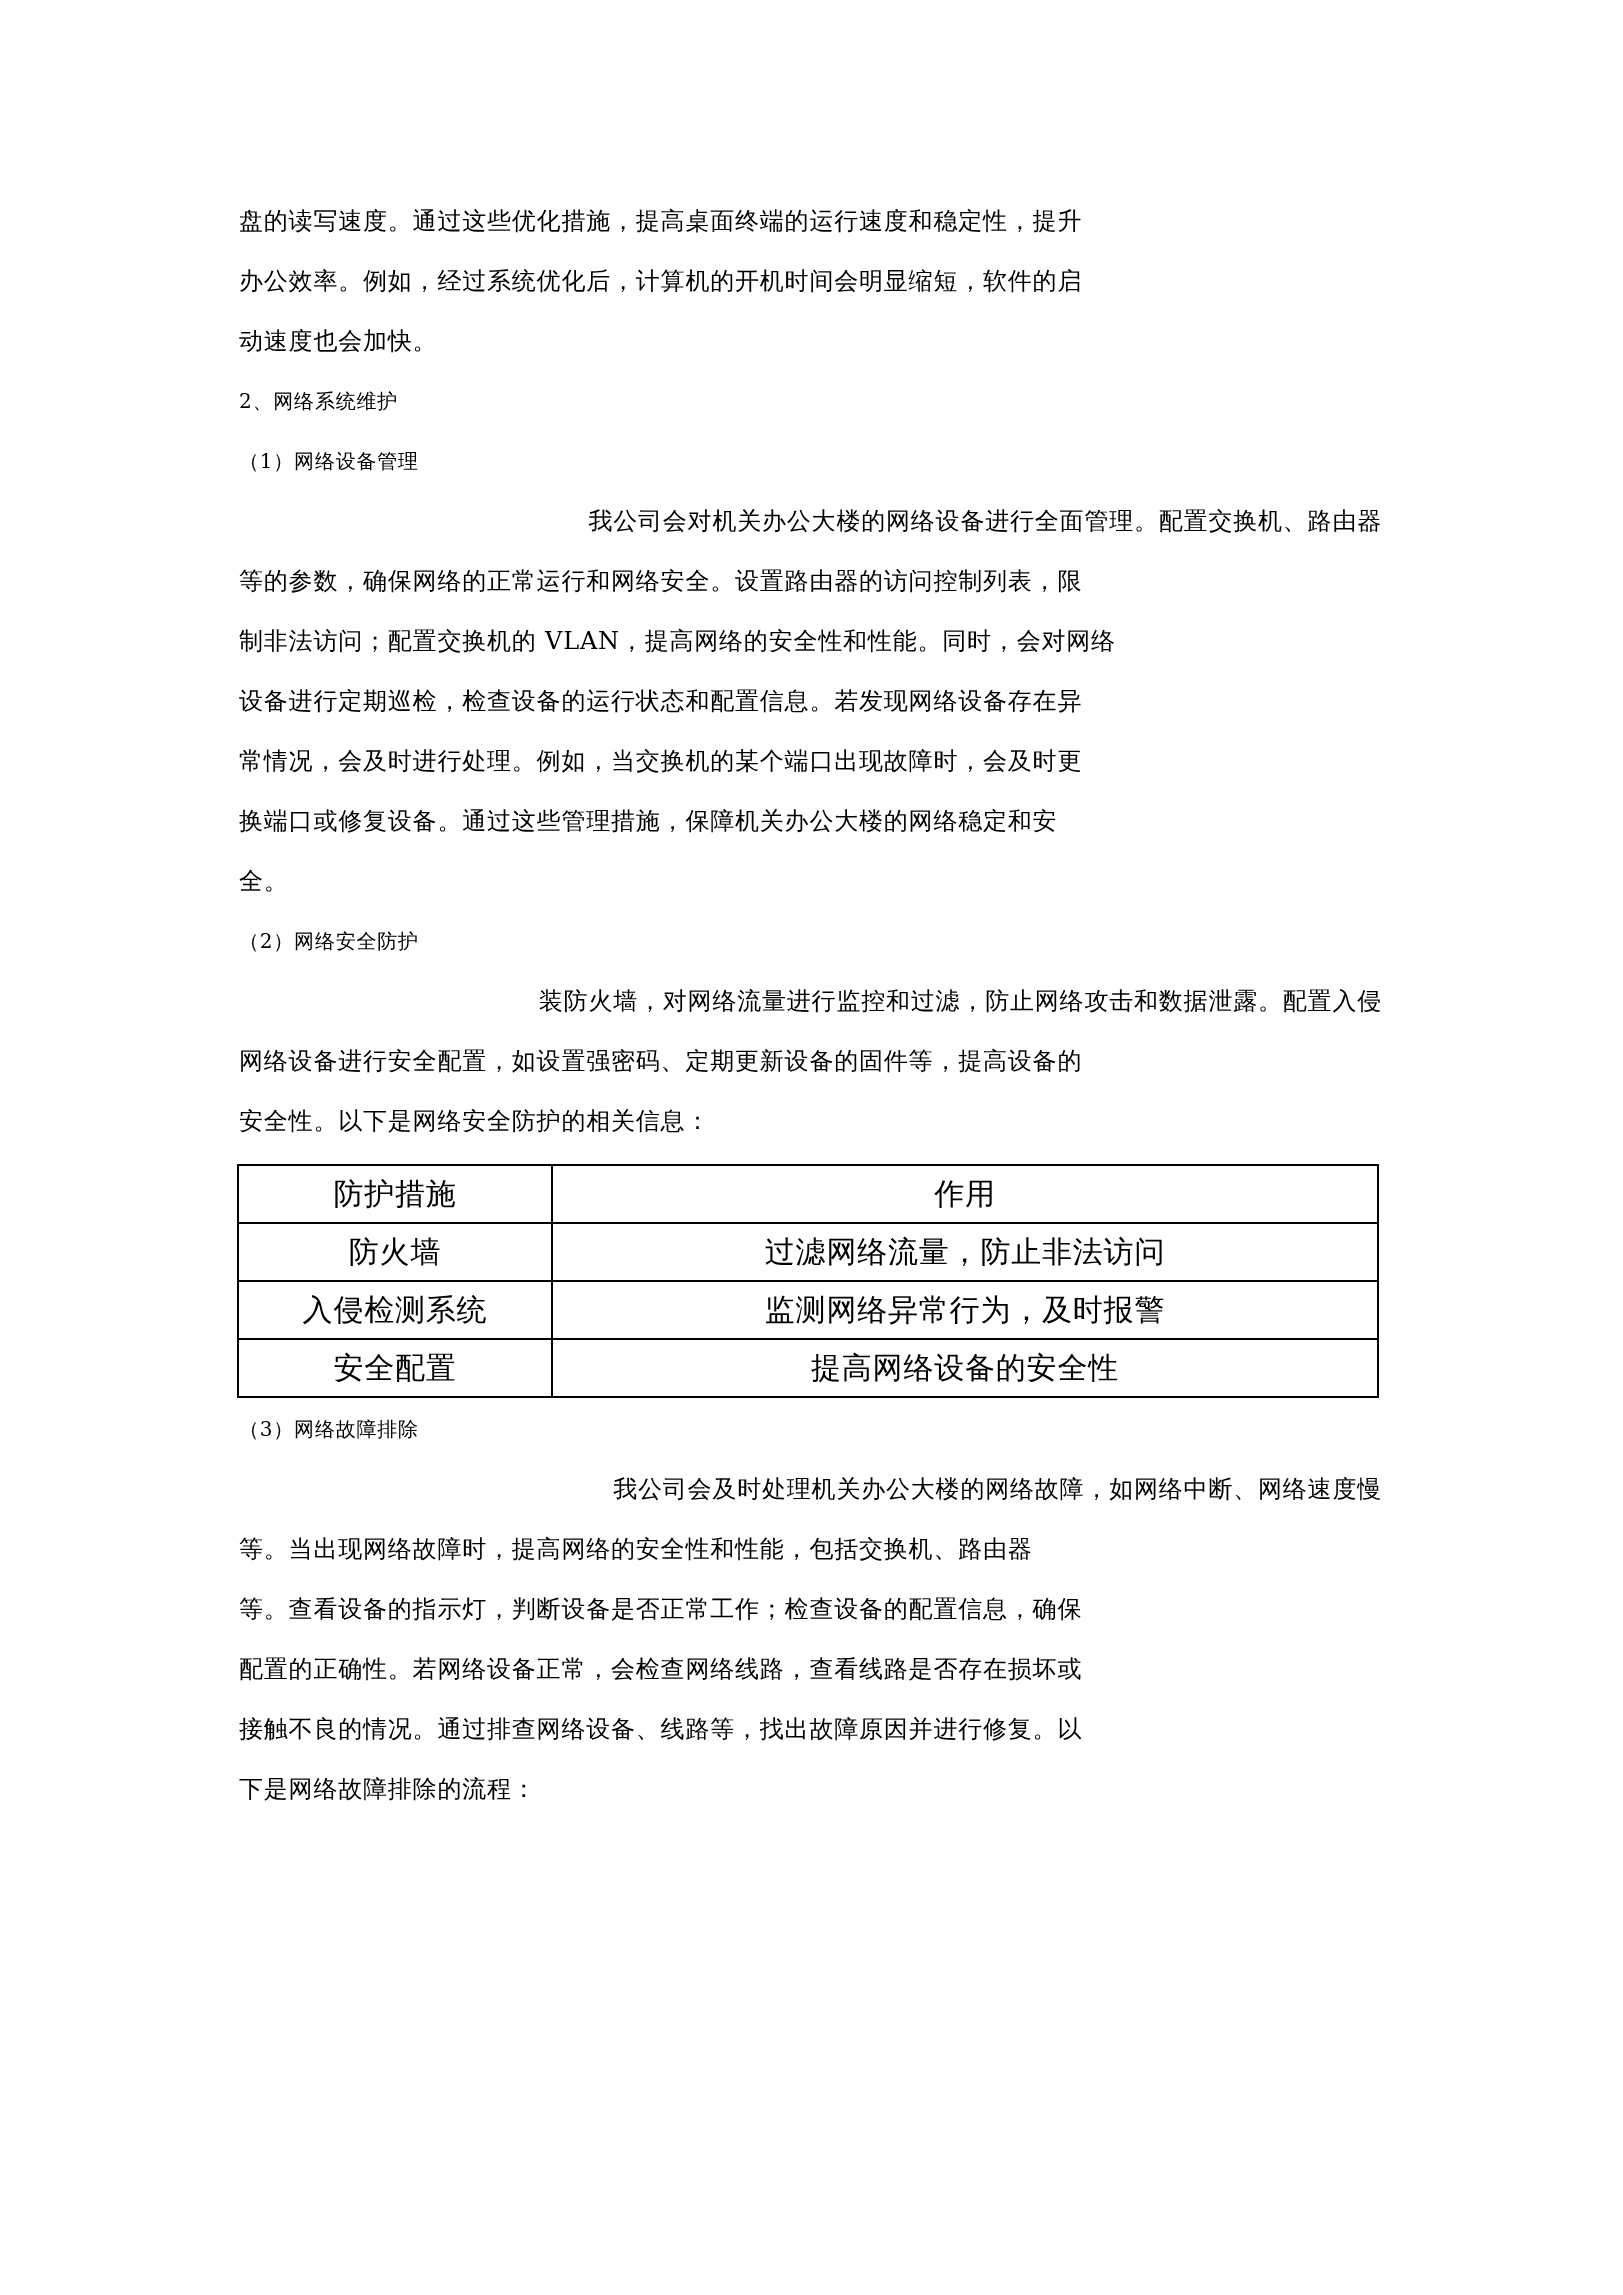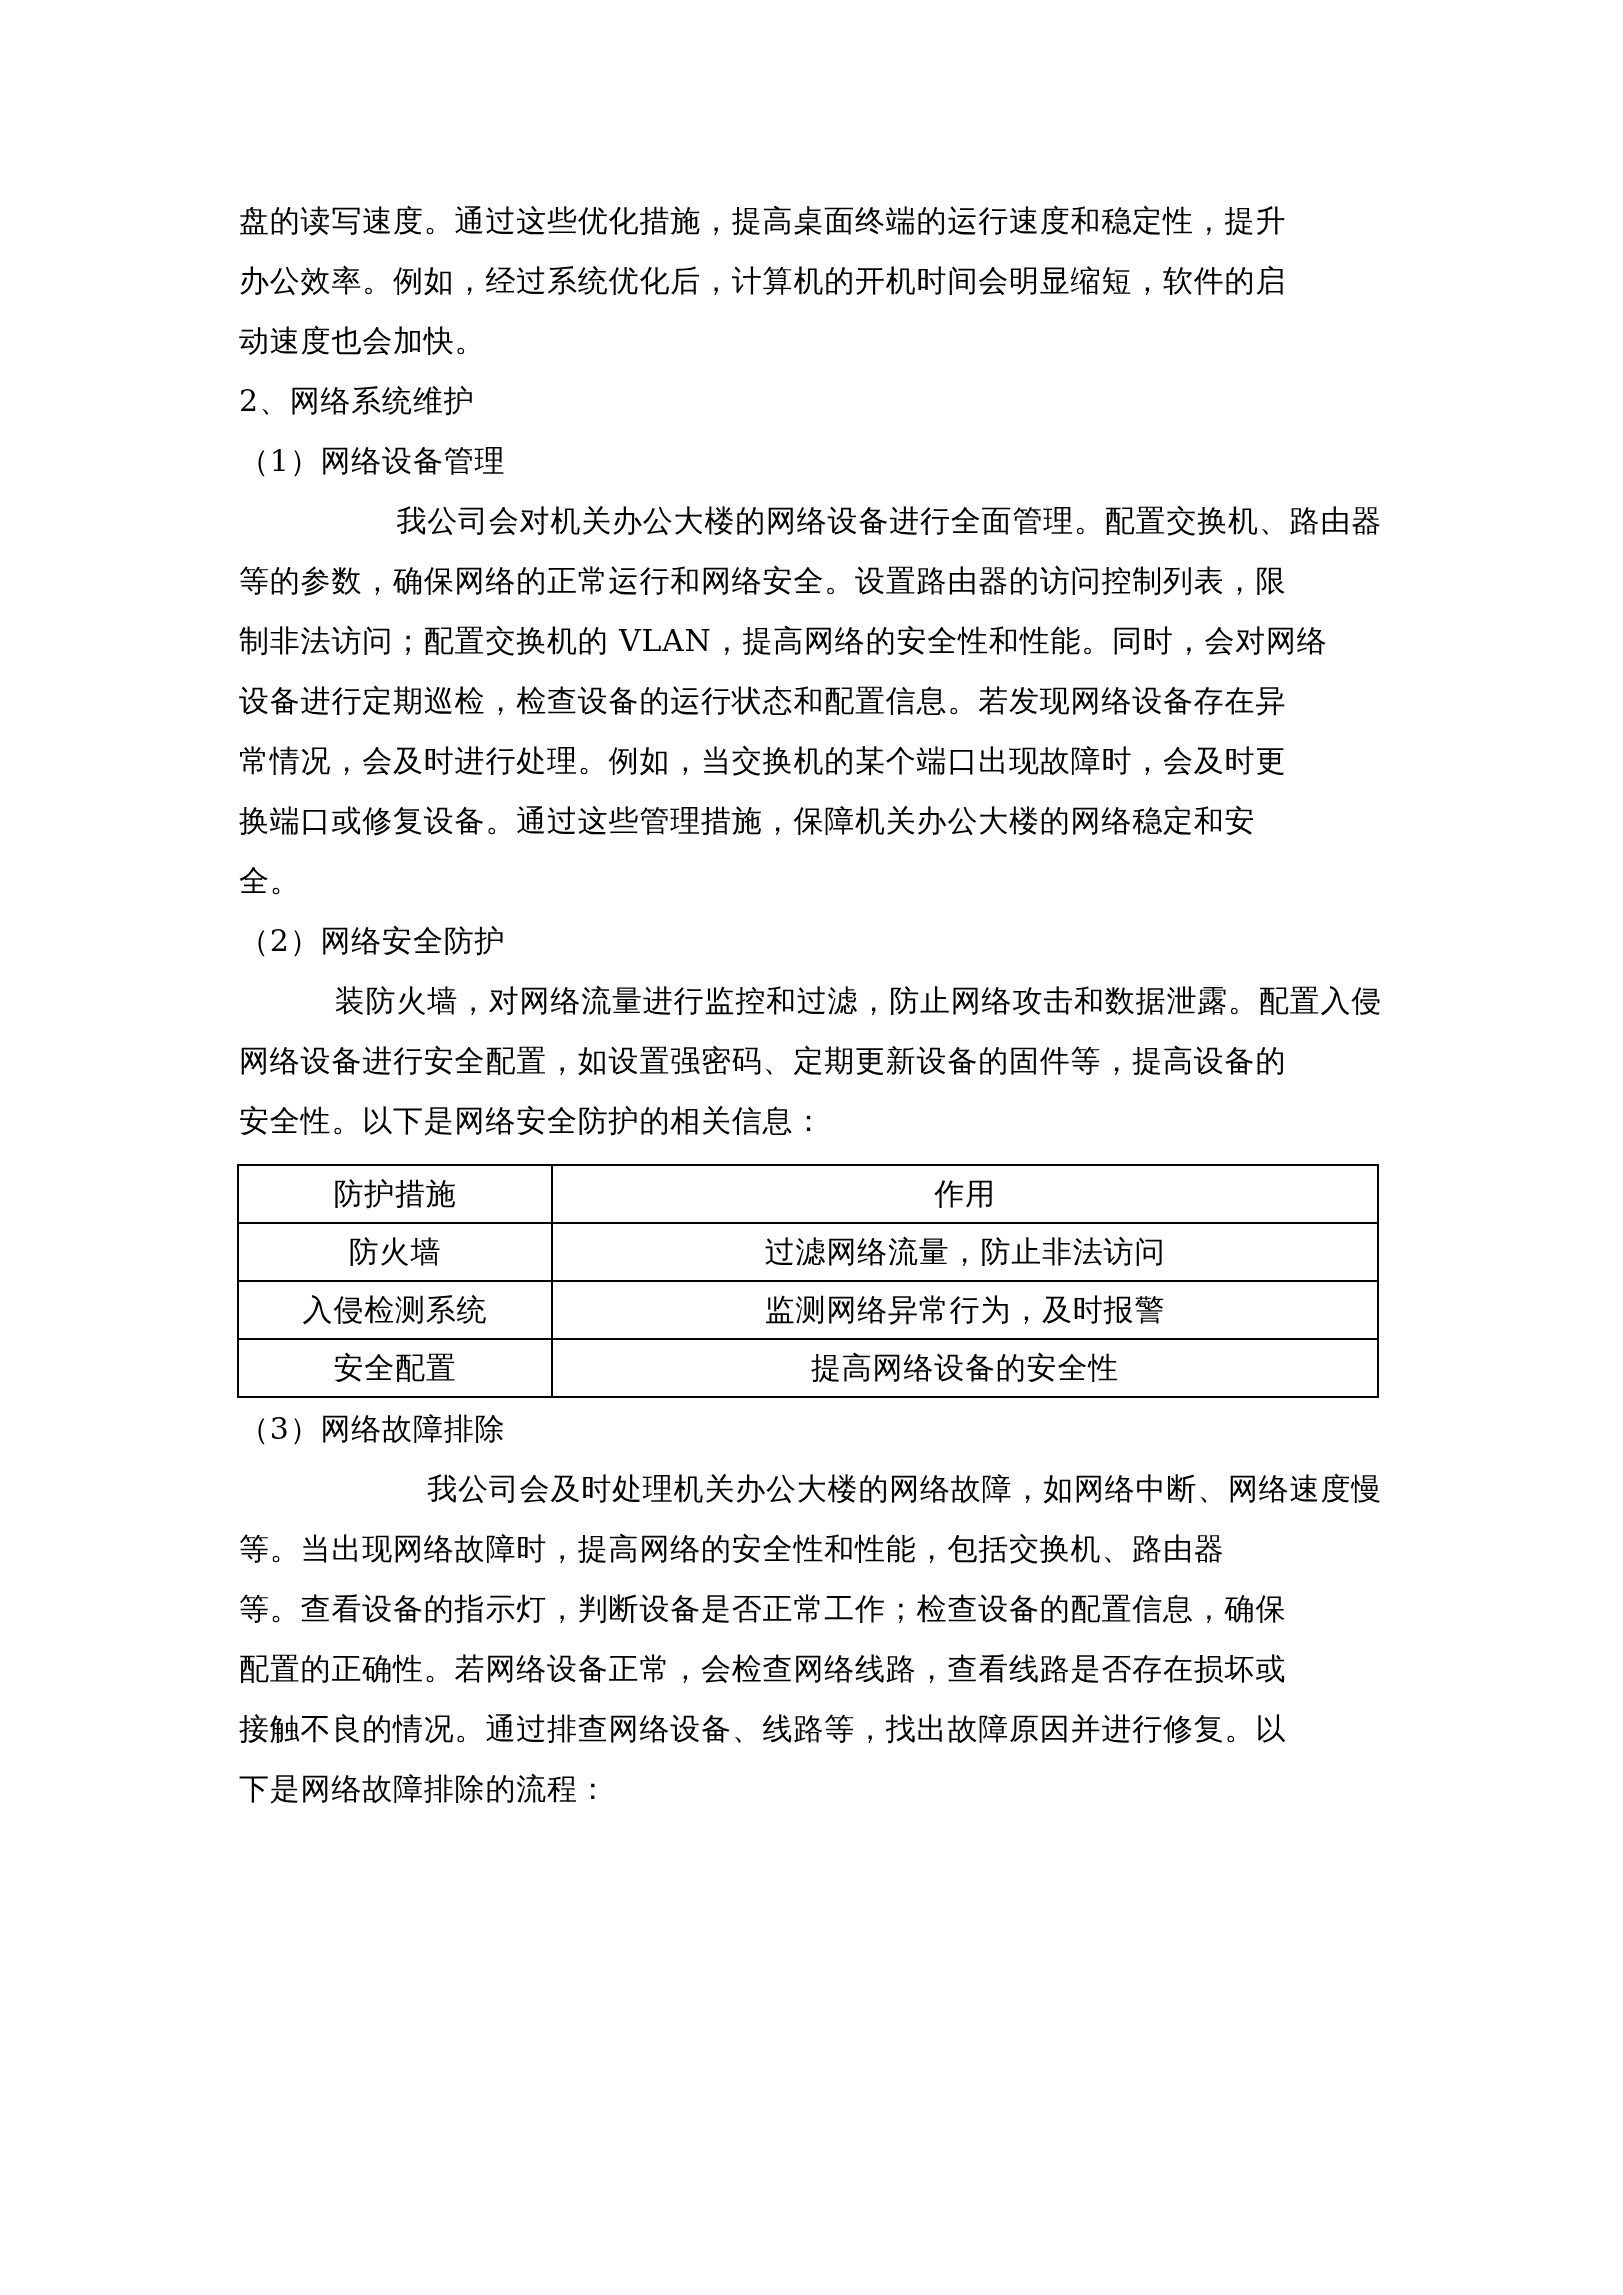--- a/index.html
+++ b/index.html
@@ -15,32 +15,32 @@
       font-family: "DejaVu Serif", "Liberation Serif", serif;
       color: #000000;
     }
     .page {
       position: absolute;
       left: 239px;
       top: 191px;
       width: 1143px;
     }
     .line {
-      font-size: 30px;
+      font-size: 24px;
       line-height: 60px;
       height: 60px;
       white-space: nowrap;
       letter-spacing: 0.8px;
     }
     .para .line:first-child {
       padding-left: 63px;
       text-align: right;
     }
     .heading {
-      font-size: 30px;
+      font-size: 20px;
       line-height: 60px;
       height: 60px;
       white-space: nowrap;
       letter-spacing: 0.8px;
     }
     .heading.sub {
       padding-left: 0;
     }
     table.info {
       border-collapse: collapse;

